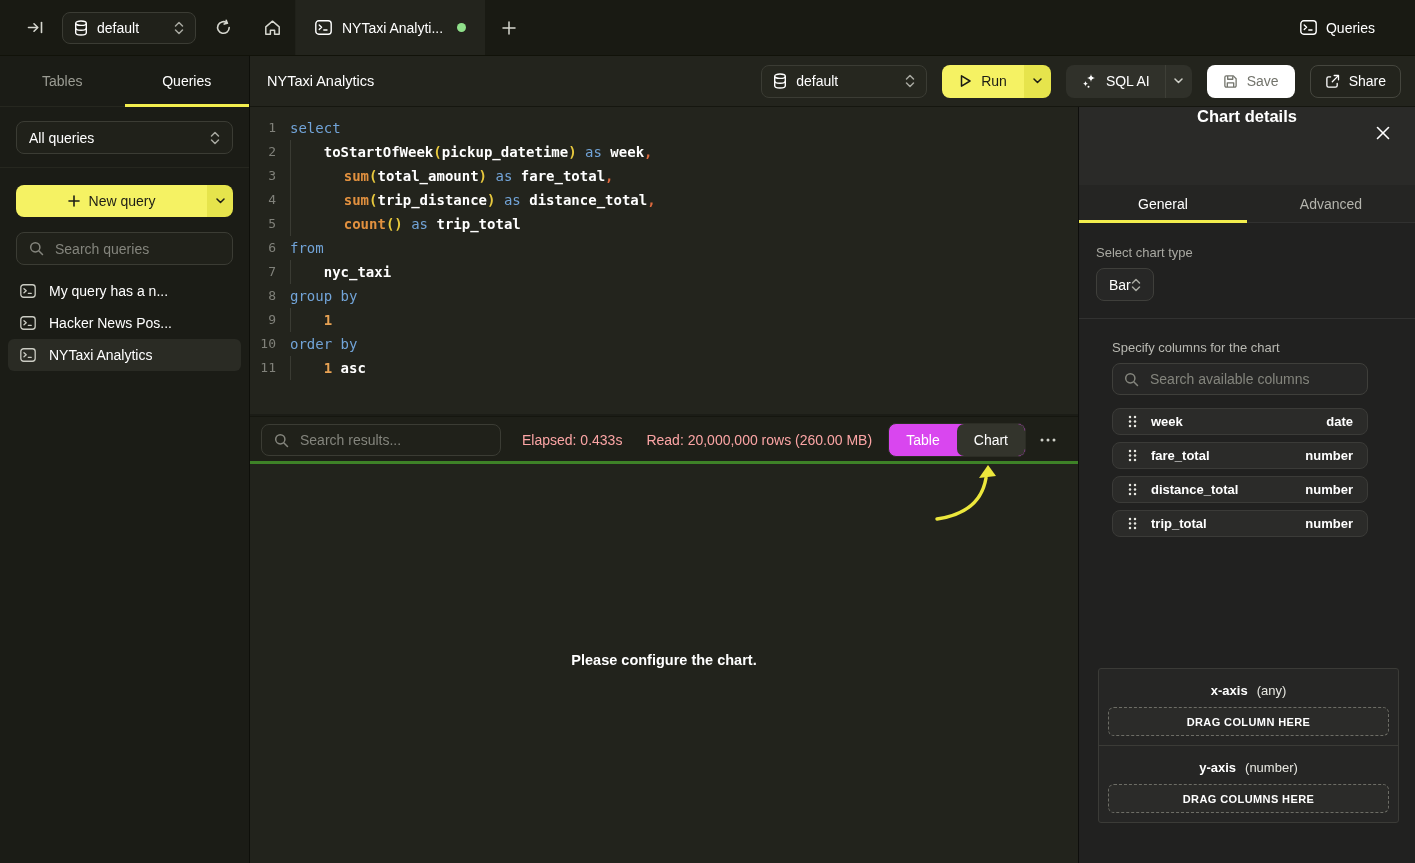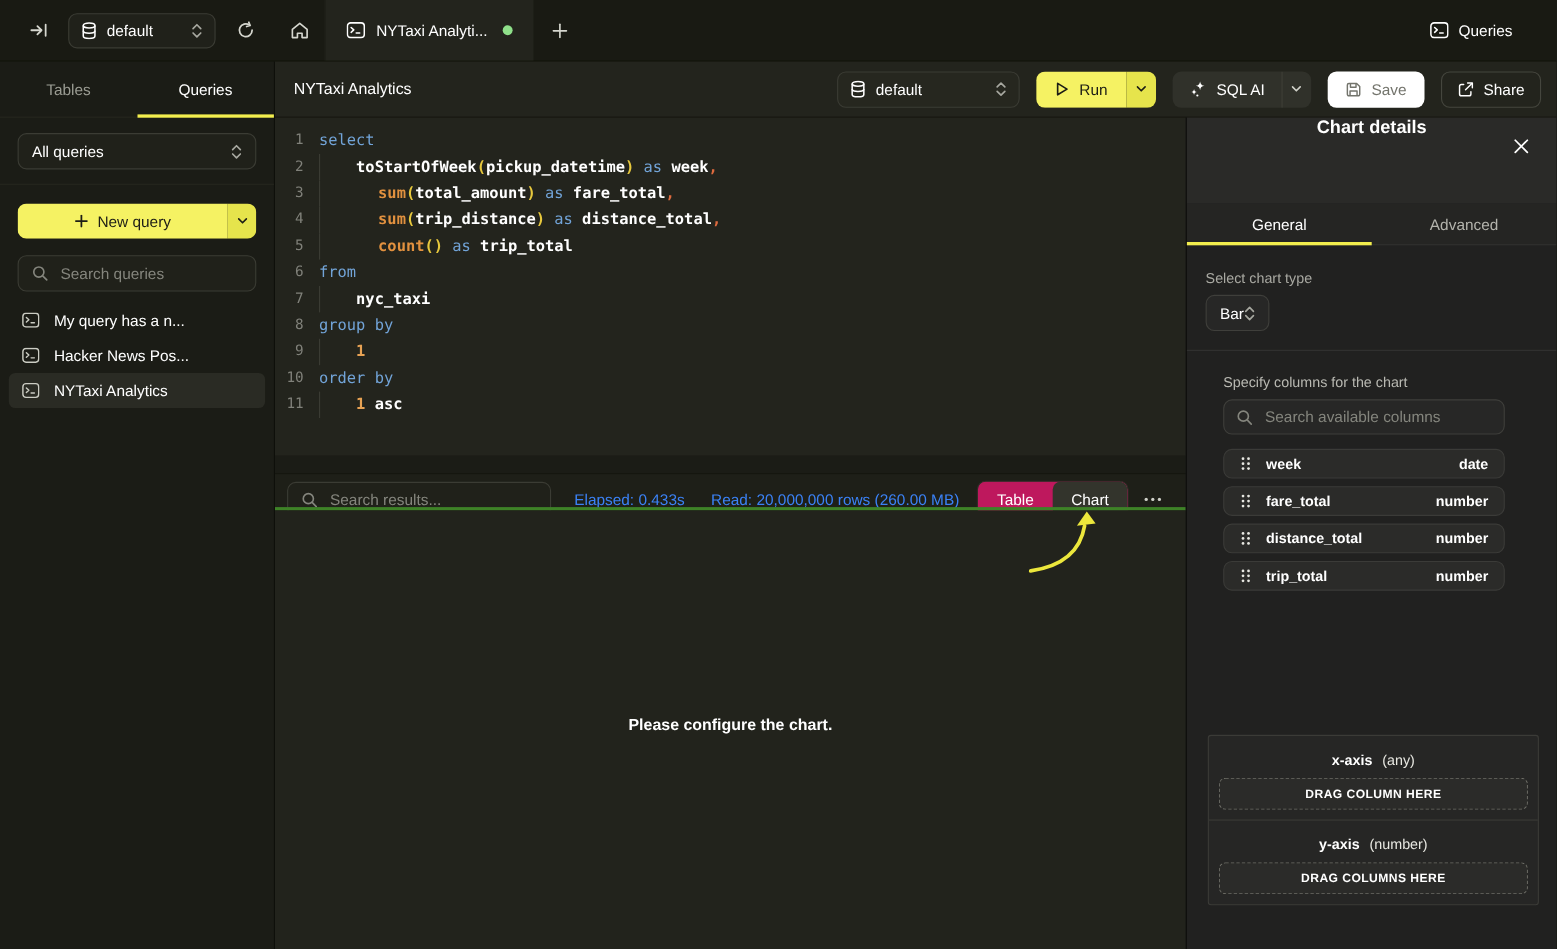--- a/index.html
+++ b/index.html
@@ -91,26 +91,26 @@
   .indent-guide { position:absolute; left:0; top:0; bottom:0; width:1px; background:#3a3b33; }
   .tok-kw  { color:var(--code-keyword); }
   .tok-fn  { color:var(--code-function); font-weight:700;margin-left:20px; }
   .tok-par { color:var(--code-paren); font-weight:700; }
   .tok-pun { color:var(--code-punct); font-weight:700; }
   .tok-num { color:var(--code-number); font-weight:700; }
   .tok-id  { color:#ffffff; font-weight:700; }
   .tok-ws  { color:#ffffff; }
 
   
-  .results-bar { position:absolute; left:250px; top:430px; width:828px; height:47px;
+  .results-bar { position:absolute; left:250px; top:416px; width:828px; height:47px;
     background:#1e1f18; border-top:1px solid #15160f; display:flex; align-items:center; padding:0 10px; }
   .results-search { width:240px; height:32px; margin-left:1px; }
-  .stat { margin-left:21px; color:#3b82f6; font-size:14px; white-space:nowrap; }
+  .stat { margin-left:21px; color:#fca5a5; font-size:14px; white-space:nowrap; }
   .stat + .stat { margin-left:24px; }
-  .view-toggle { display:flex; border-radius:8px; overflow:hidden; background:#be185d;
+  .view-toggle { display:flex; border-radius:8px; overflow:hidden; background:#d946ef;
     border:1px solid #2c2d25; margin-left:12px; }
   .vt-seg { height:32px; line-height:32px; padding:0 17px; font-size:14px; color:#fff; }
   .vt-seg.active { background:#33342c; border-radius:7px; }
   .more-btn { margin:0 6px 0 8px; width:28px; color:#cfd0c8; display:flex; justify-content:center; }
 
   .drag-divider { position:absolute; left:250px; top:461px; width:828px; height:3px;
     background:var(--green-divider); }
 
   
   .chart-area { position:absolute; left:250px; top:464px; width:828px; height:399px; background:#22231c; }

